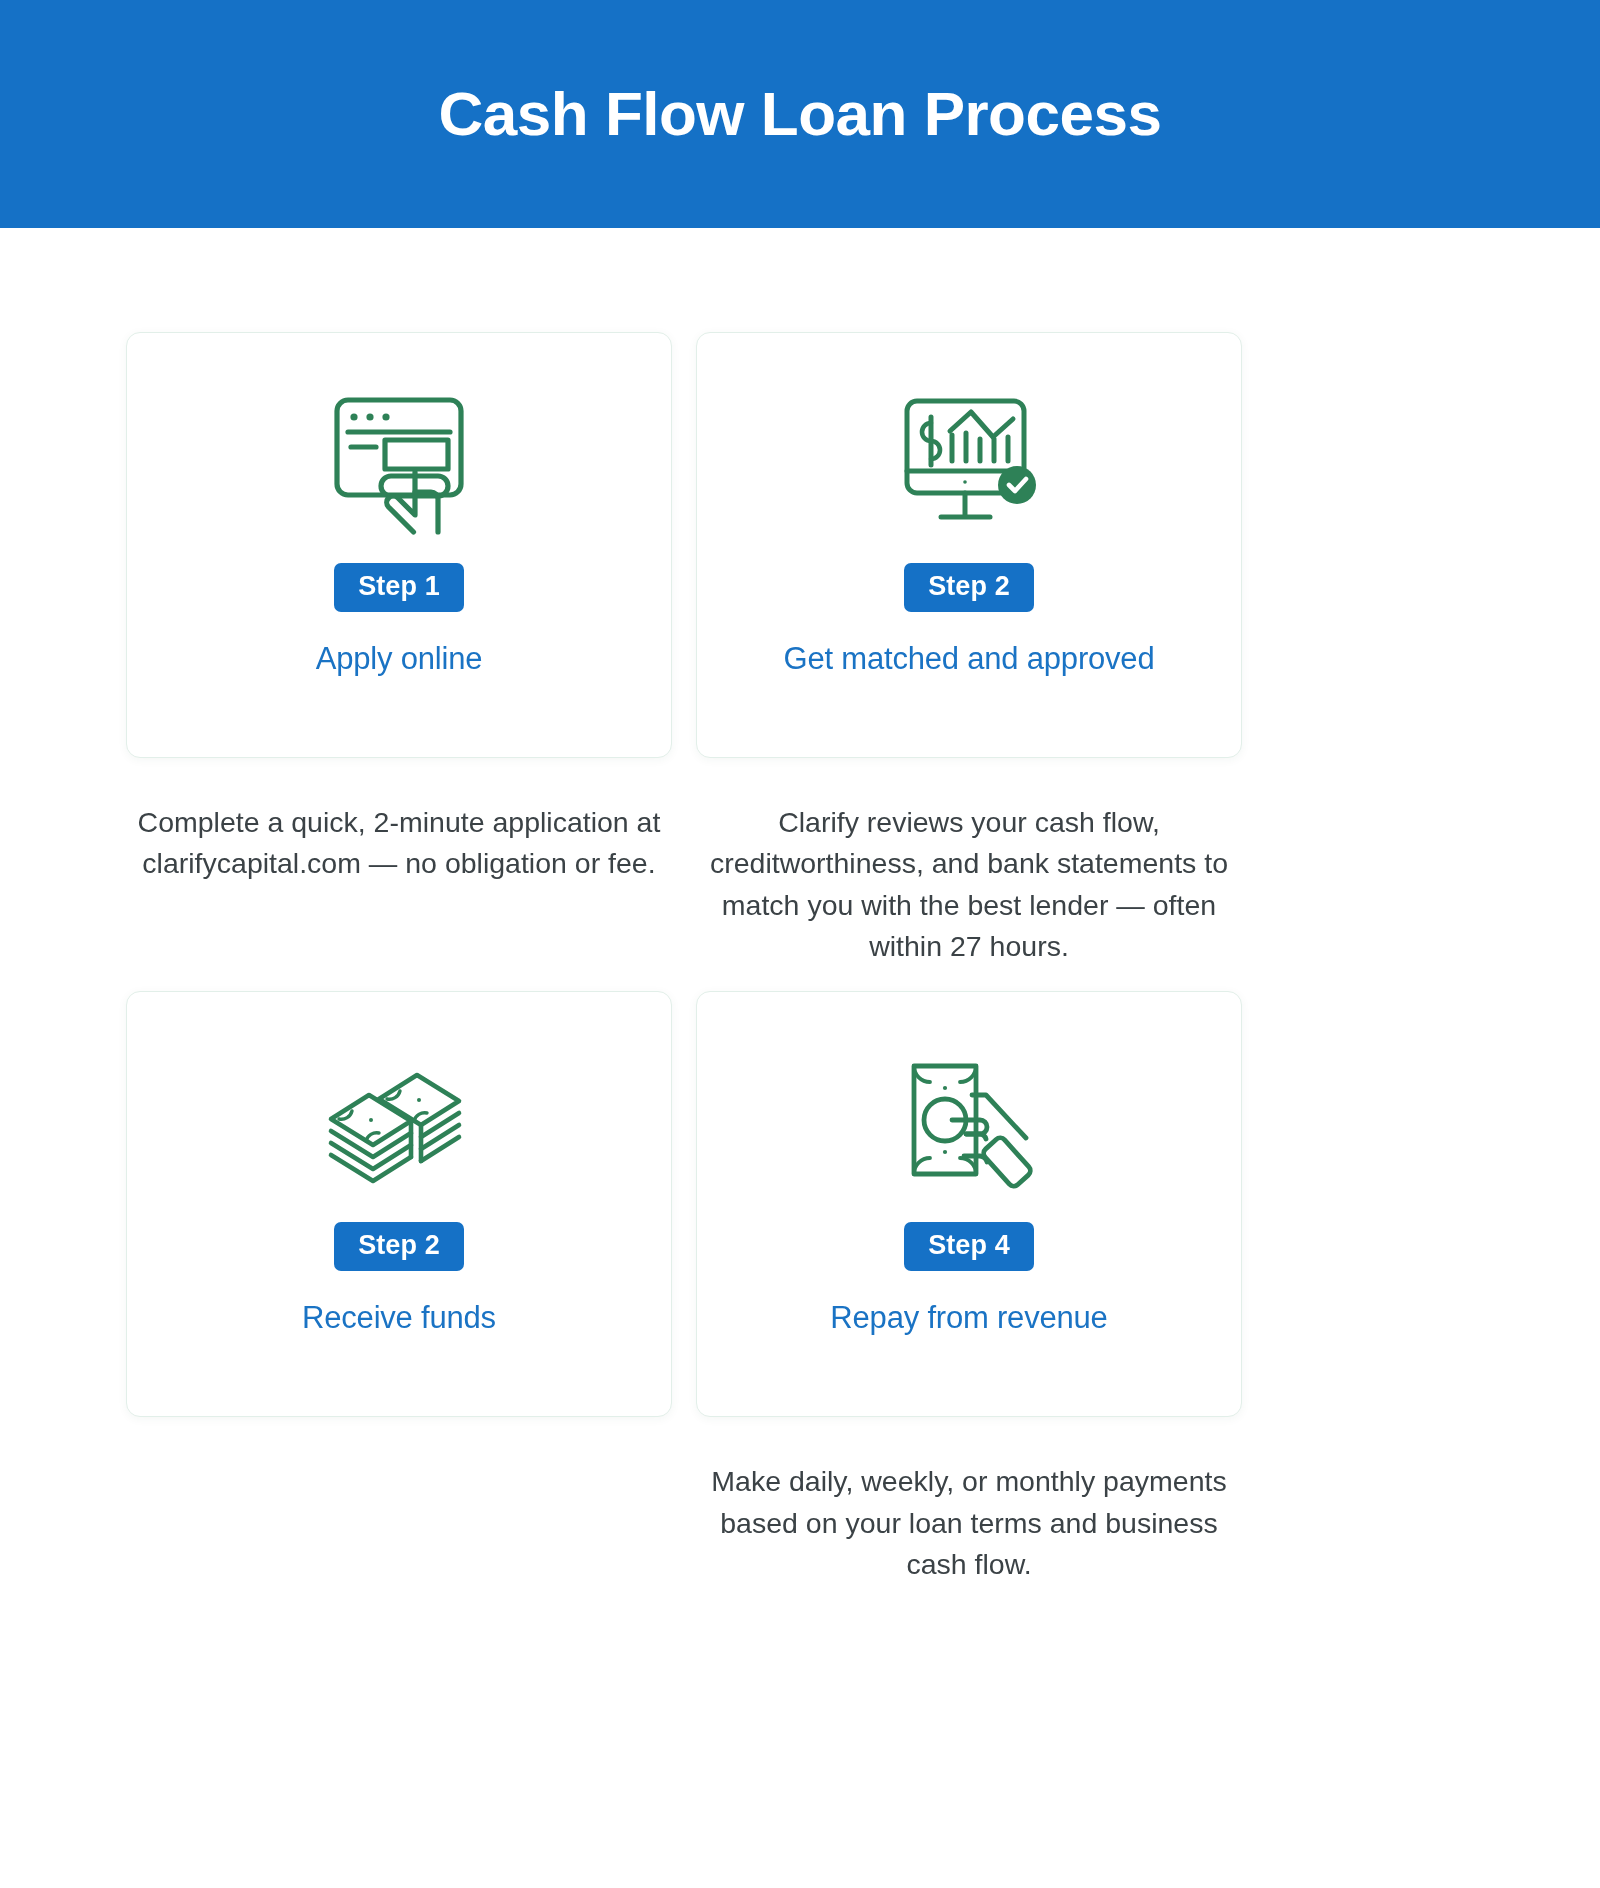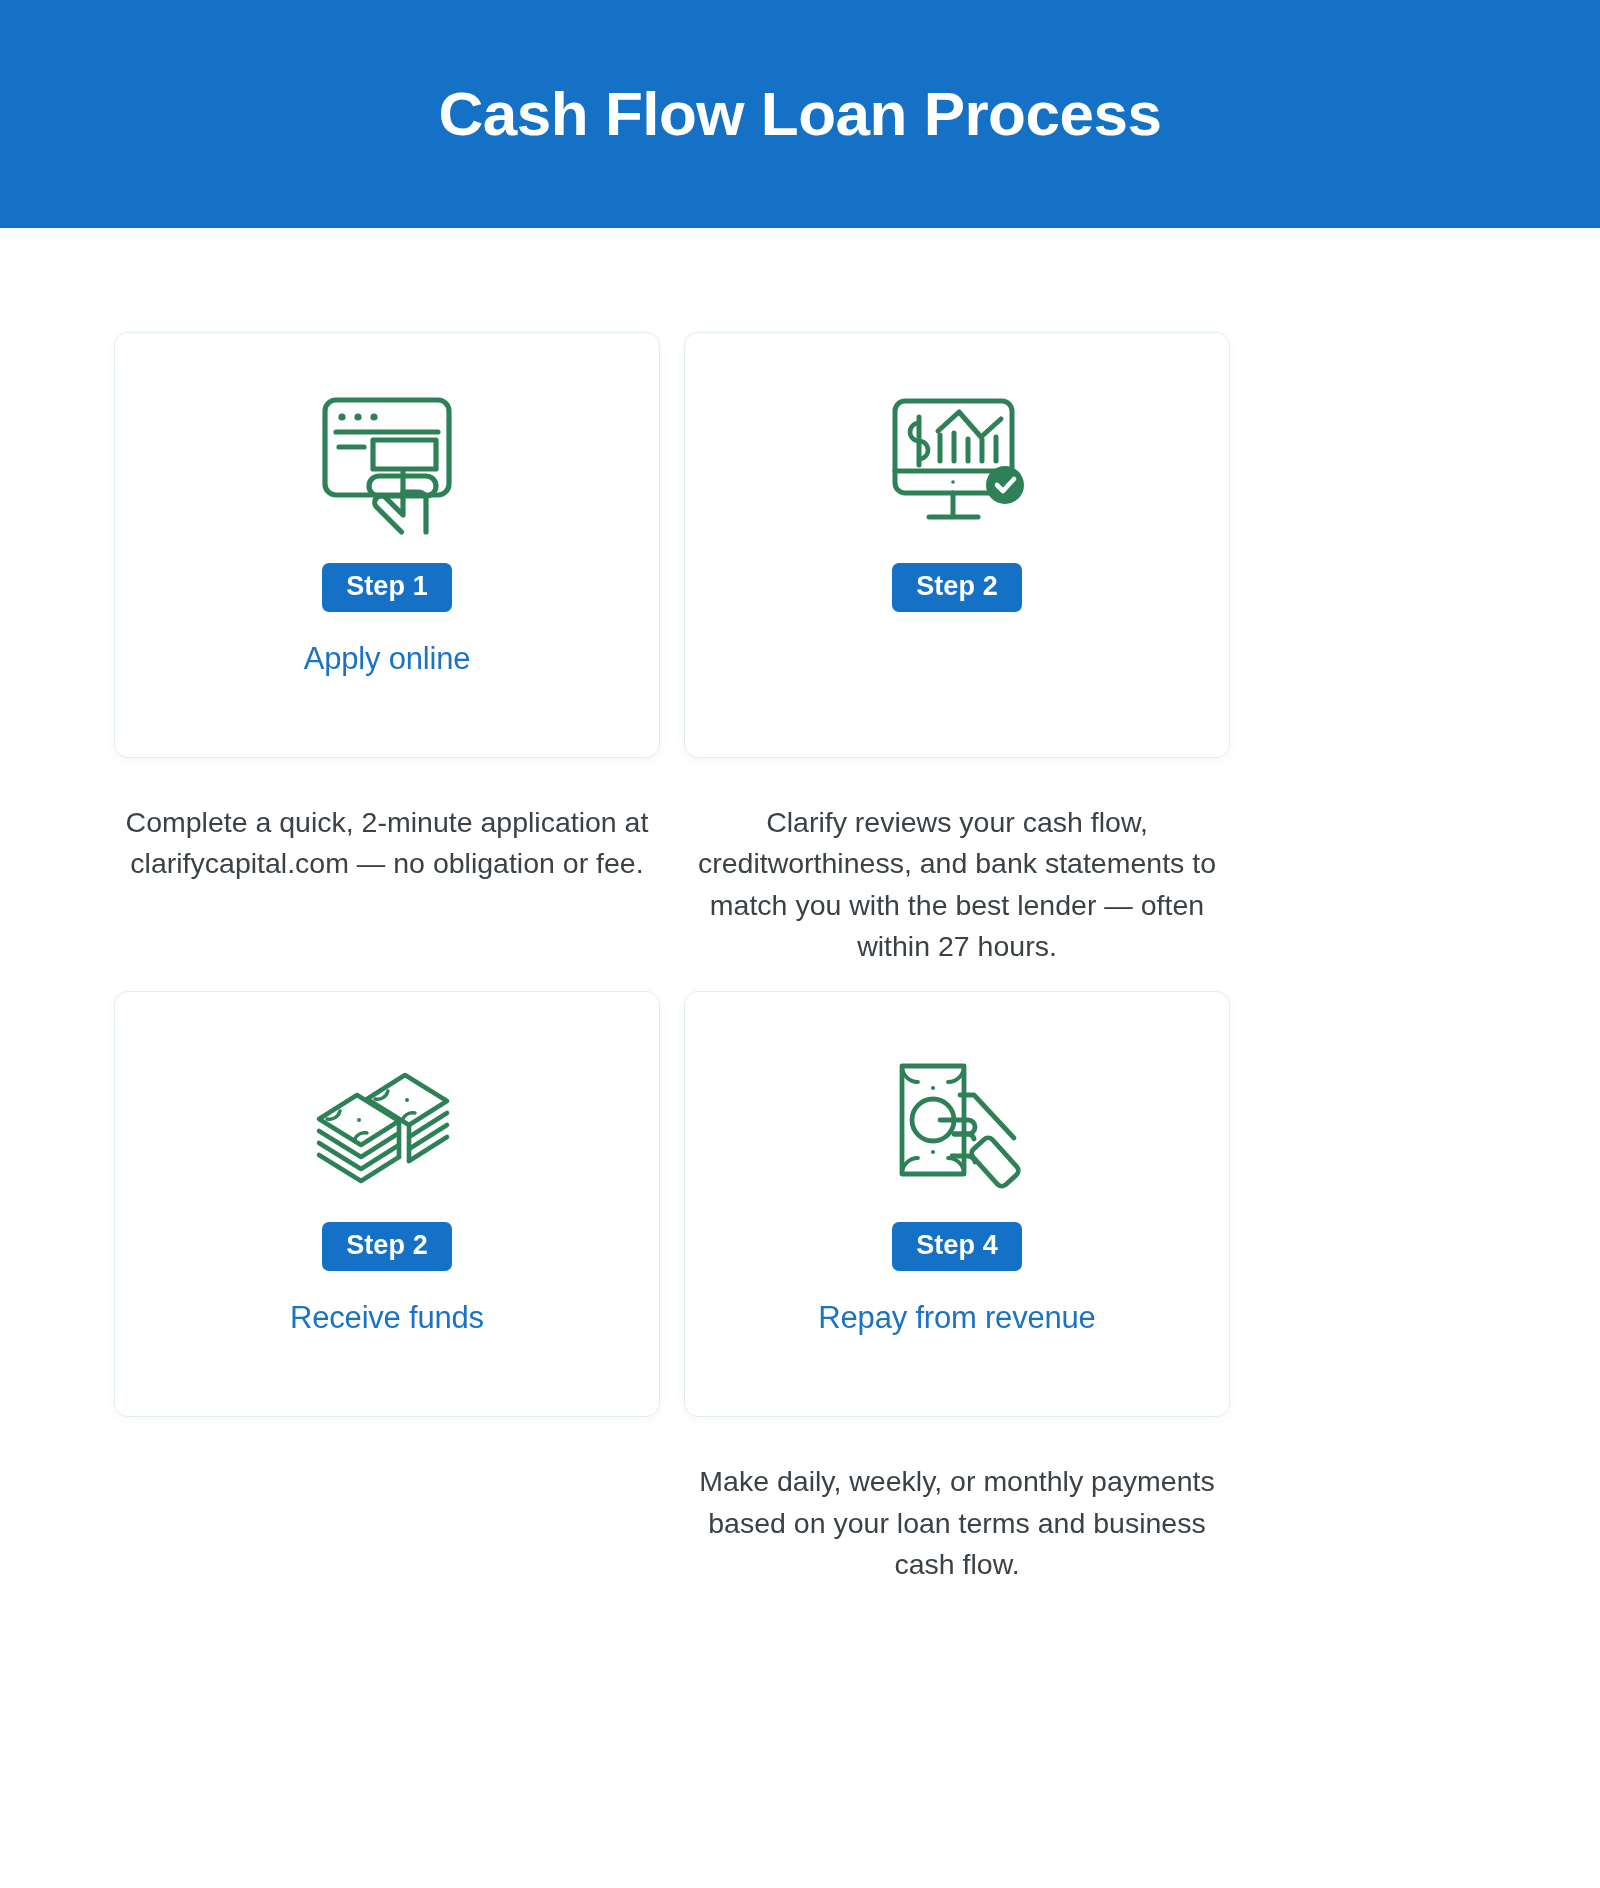--- a/index.html
+++ b/index.html
@@ -37,21 +37,21 @@
     font-weight: bold;
     letter-spacing: -0.5px;
     line-height: 1;
     text-align: center;
     margin: 0;
   }
 
   
   .steps-grid {
     width: 1304px;
-    padding: 104px 0 0 4px;
+    padding: 104px 0 0 16px;
     box-sizing: border-box;
     display: grid;
     grid-template-columns: 1fr 1fr;
     column-gap: 98px;
     row-gap: 74px;
     justify-items: center;
     gap: 24px;
   }
   .step-block {
     width: 546px;
@@ -166,20 +166,21 @@
             <line x1="77" y1="40" x2="77" y2="68"></line>
             <line x1="91" y1="46" x2="91" y2="68"></line>
             <line x1="105" y1="46" x2="105" y2="68"></line>
             <line x1="119" y1="44" x2="119" y2="68"></line>
             <polyline points="61,38 82,19 104,44 124,26"></polyline>
             <circle cx="128" cy="92" r="19" fill="#2e8157" stroke="none"></circle>
             <polyline points="120,92 126,98 137,86" stroke="#ffffff" stroke-width="4.6"></polyline>
           </svg>
         </div>
         <div class="step-badge">Step 2</div>
+        <div class="step-title">Get matched and approved</div>
       </div>
       <div class="step-desc">Clarify reviews your cash flow, creditworthiness, and bank statements to match you with the best lender — often within 27 hours.</div>
     </div>
 
     <div class="step-block left">
       <div class="step-card">
         <div class="icon-wrap">
           <svg width="160" height="130" viewBox="0 0 160 130" fill="none" stroke="#2e8157" stroke-width="4.6" stroke-linecap="round" stroke-linejoin="round">
 
             <polygon points="12,62 50,38 92,64 54,88"></polygon>

